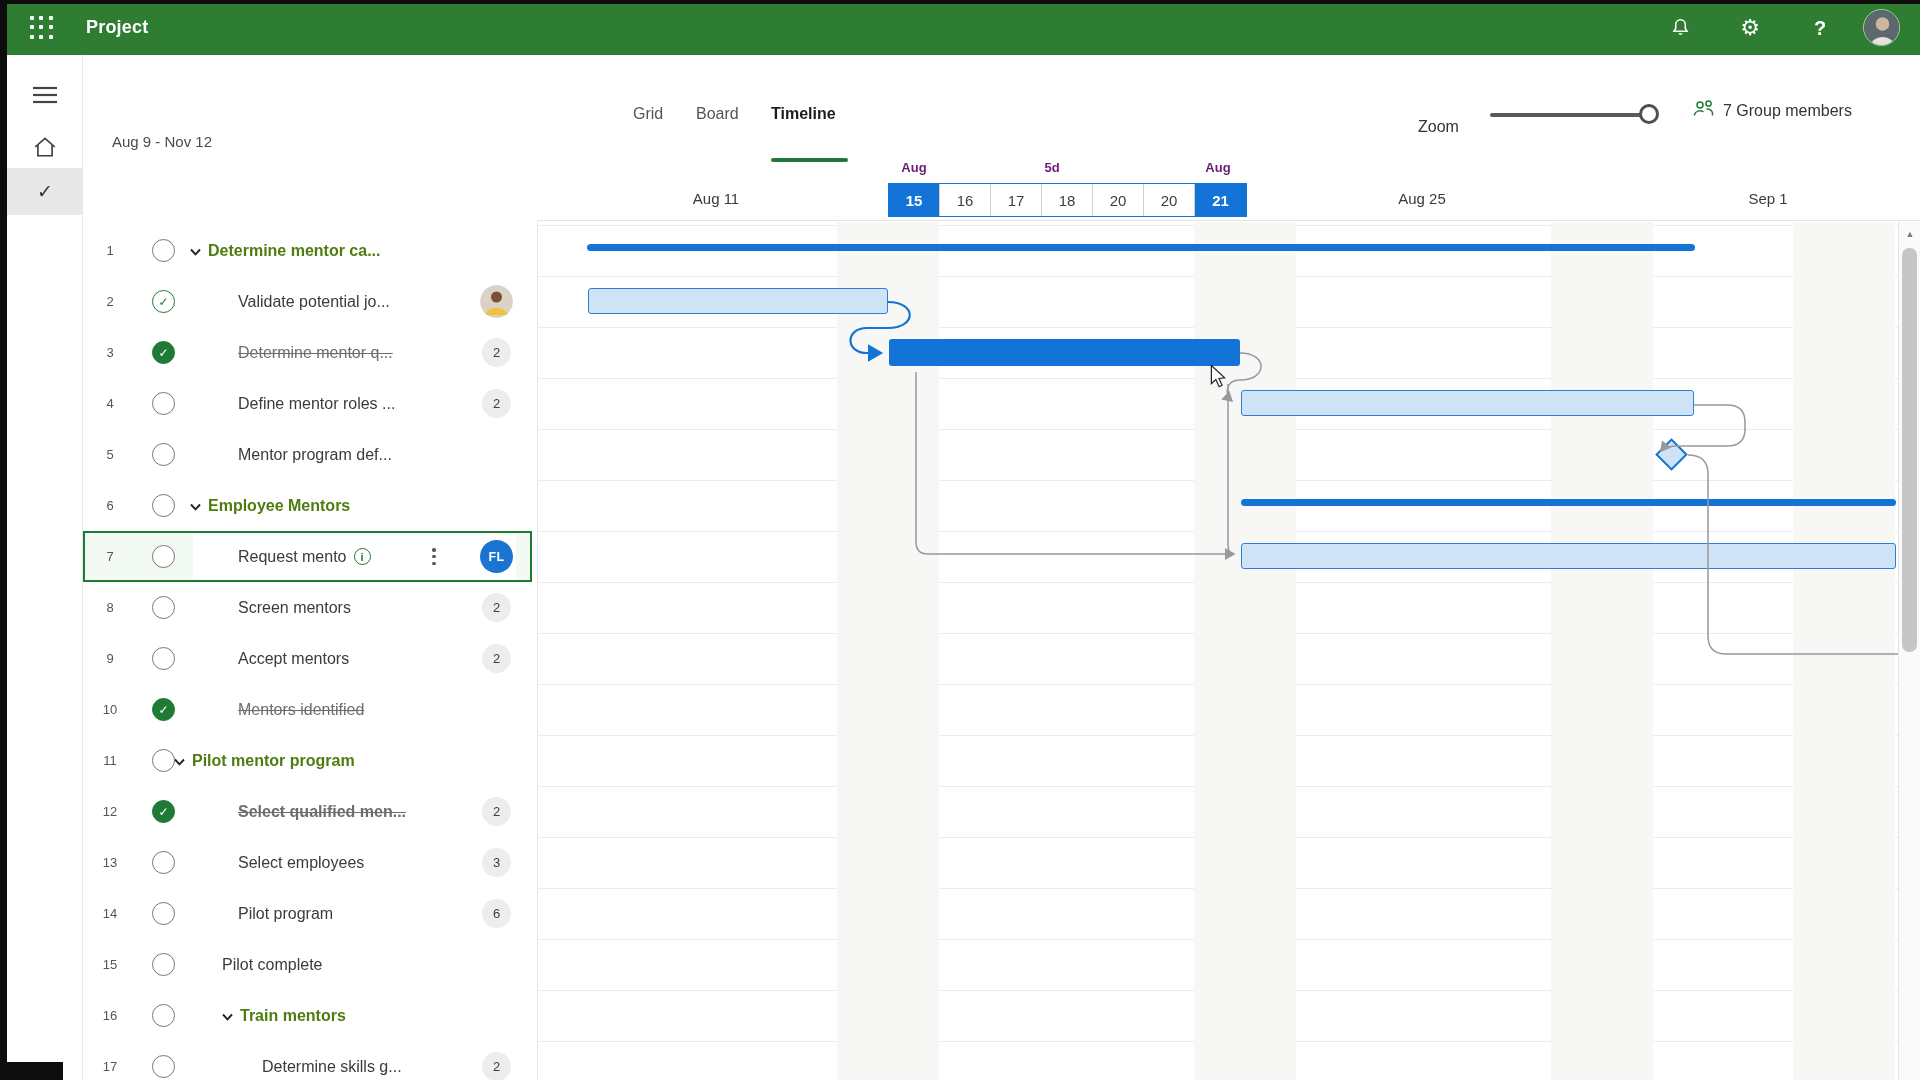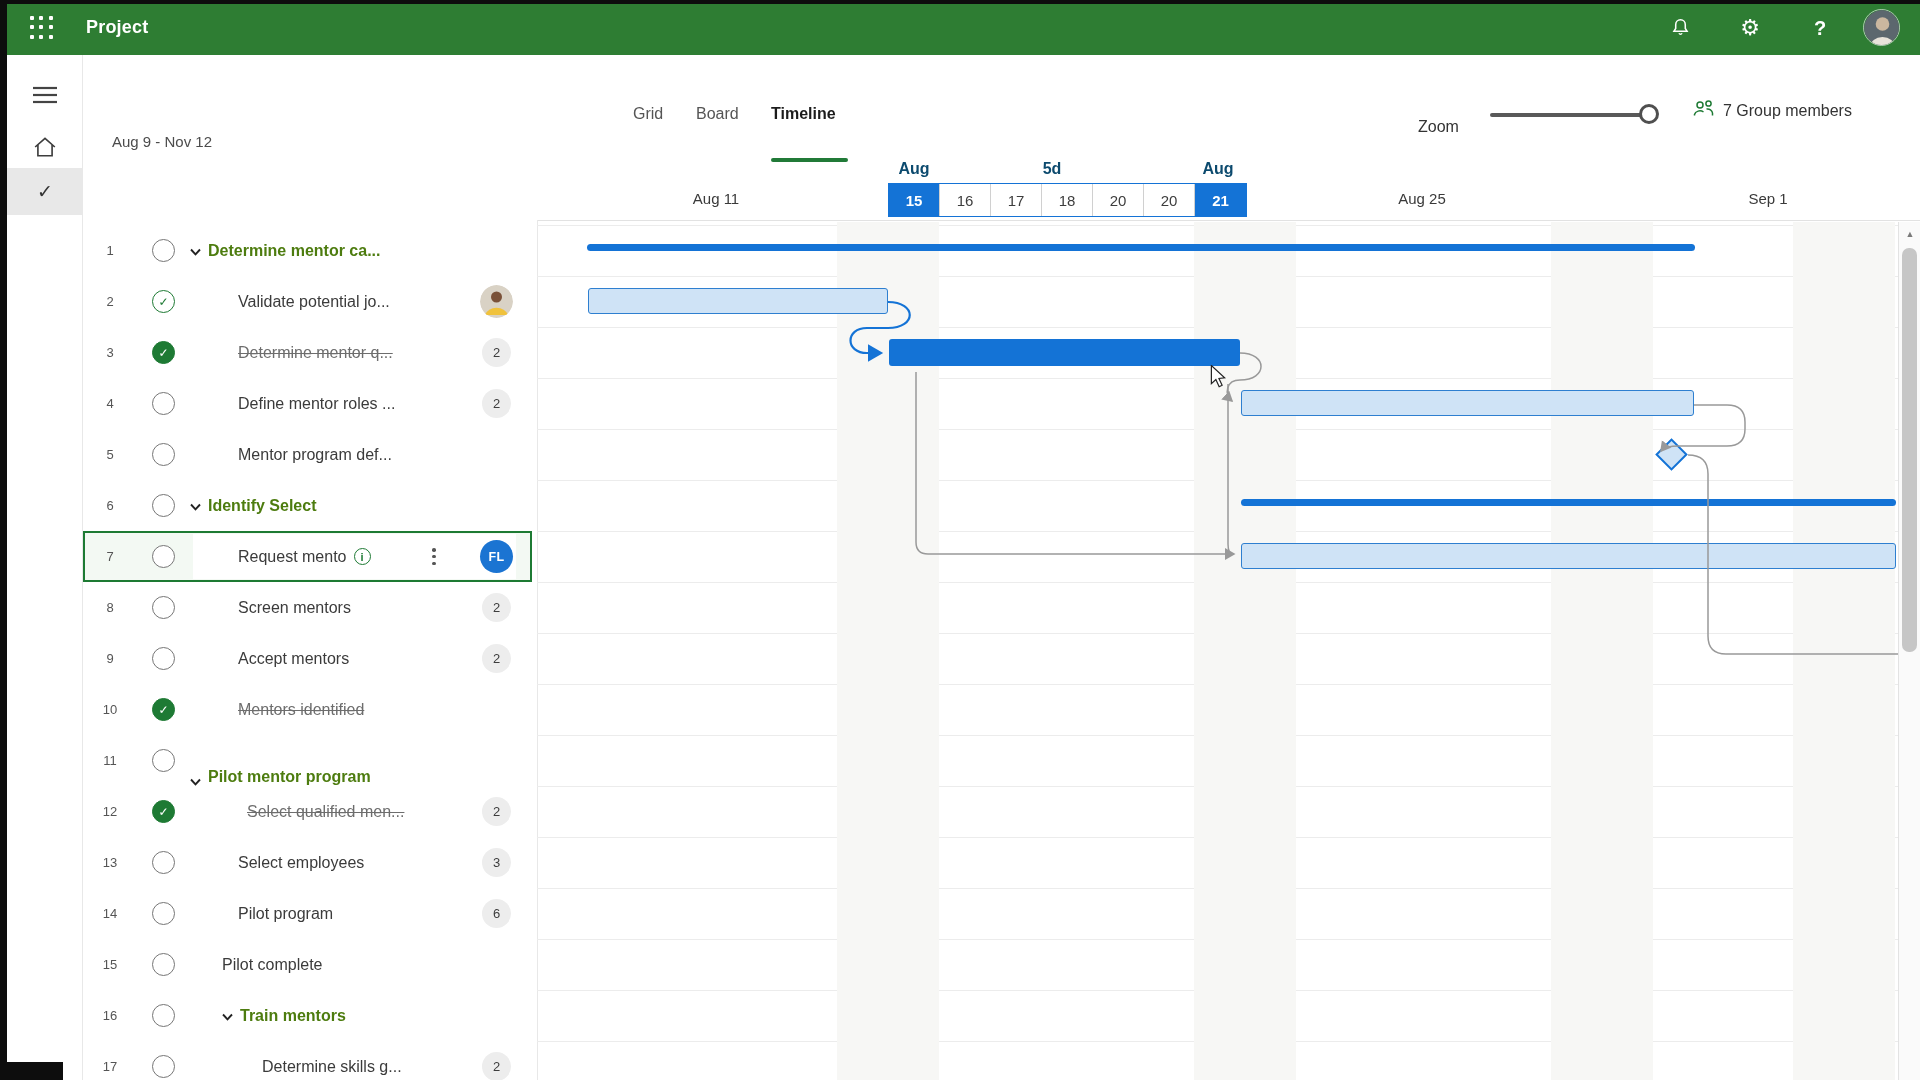--- a/index.html
+++ b/index.html
@@ -40,21 +40,21 @@
     background:#217a38; border-radius:2px; }
   .zoom-label { position:absolute; left:1418px; top:101px; font-size:16px; color:#333;margin-top:17px; }
   .zoom-track { position:absolute; left:1490px; top:113px; width:160px; height:4px;
     background:#595959; border-radius:2px; cursor:pointer; }
   .zoom-knob { position:absolute; left:1639px; top:104px; width:20px; height:20px; background:#fff;
     border:3px solid #4f4f4f; border-radius:50%; cursor:pointer; }
   .members { position:absolute; left:1692px; top:99px; display:flex; align-items:center; gap:8px; cursor:pointer; }
   .members-label { font-size:16px; color:#333; }
 
   
-  .tl-month { position:absolute; top:160px; transform:translateX(-50%); font-size:16px; font-weight:700; color:#0c4a6e; }
+  .tl-month { position:absolute; top:160px; transform:translateX(-50%); font-size:13px; font-weight:700; color:#701a75; }
   .tl-week { position:absolute; top:190px; transform:translateX(-50%); font-size:15px; color:#3a3a3a; }
   .day-strip { position:absolute; left:888px; top:183px; height:34px; display:flex;
     border:1px solid #1473d6; background:#fff; }
   .day-cell { width:51px; height:32px; display:flex; align-items:center; justify-content:center;
     font-size:15px; color:#3d3d3d; border-right:1px solid #d0d0d0; cursor:pointer; }
   .day-cell:last-child { border-right:none; }
   .day-cell.hl { background:#1473d6; color:#fff; font-weight:700; }
   .hdr-line { position:absolute; left:537px; top:220px; width:1383px; height:1px; background:#e2e2e2; }
   .pane-divider { position:absolute; left:537px; top:220px; width:1px; height:860px; background:#e8e8e8; }
 
@@ -254,21 +254,21 @@
       </div>
       <div class="trow" style="top: 480px;">
         <div class="tnum">6</div>
         <div class="tcheck none"></div>
         <div class="tcontent" style="left: 107px;">
           <div class="chev">
             <svg width="11" height="8" viewBox="0 0 11 8" fill="none" stroke="#222" stroke-width="1.9">
               <polyline points="1,1.5 5.5,6.3 10,1.5"></polyline>
             </svg>
           </div>
-          <div class="tname bold">Identify Select</div>
+          <div class="tname bold">Employee Mentors</div>
         </div>
       </div>
       <div class="trow sel" style="top: 531px;">
         <div class="namebox"></div>
         <div class="tnum">7</div>
         <div class="tcheck none"></div>
         <div class="tcontent" style="left: 155px;">
           <div class="tname">Request mento</div>
           <div class="info-ic">i</div>
         </div>
@@ -298,33 +298,33 @@
       <div class="trow" style="top: 684px;">
         <div class="tnum">10</div>
         <div class="tcheck done">✓</div>
         <div class="tcontent" style="left: 155px;">
           <div class="tname strike">Mentors identified</div>
         </div>
       </div>
       <div class="trow" style="top: 735px;">
         <div class="tnum">11</div>
         <div class="tcheck none"></div>
-        <div class="tcontent" style="left: 107px; align-items: flex-end;">
+        <div class="tcontent" style="left: 91px;">
           <div class="chev">
             <svg width="11" height="8" viewBox="0 0 11 8" fill="none" stroke="#222" stroke-width="1.9">
               <polyline points="1,1.5 5.5,6.3 10,1.5"></polyline>
             </svg>
           </div>
           <div class="tname bold">Pilot mentor program</div>
         </div>
       </div>
       <div class="trow" style="top: 786px;">
         <div class="tnum">12</div>
         <div class="tcheck done">✓</div>
-        <div class="tcontent" style="left: 164px;">
+        <div class="tcontent" style="left: 155px; font-weight: bold;">
           <div class="tname strike">Select qualified men...</div>
         </div>
         <div class="badge">2</div>
       </div>
       <div class="trow" style="top: 837px;">
         <div class="tnum">13</div>
         <div class="tcheck none"></div>
         <div class="tcontent" style="left: 155px;">
           <div class="tname">Select employees</div>
         </div>

